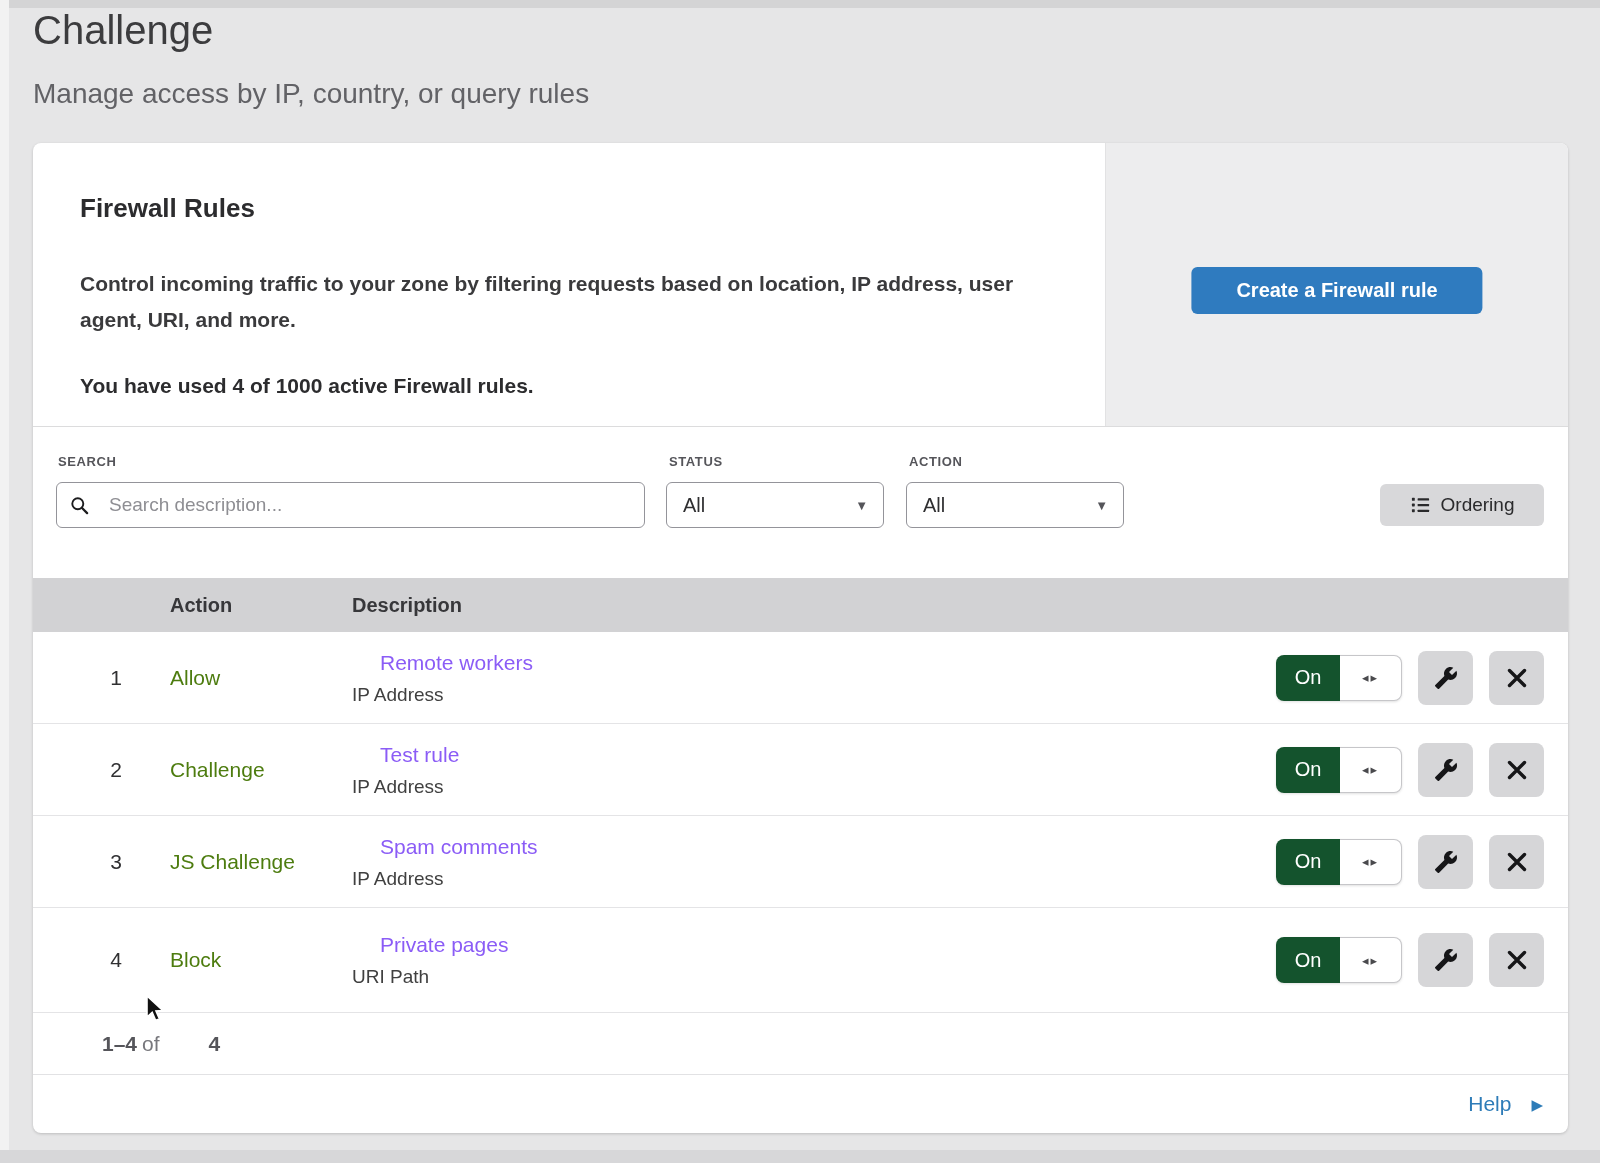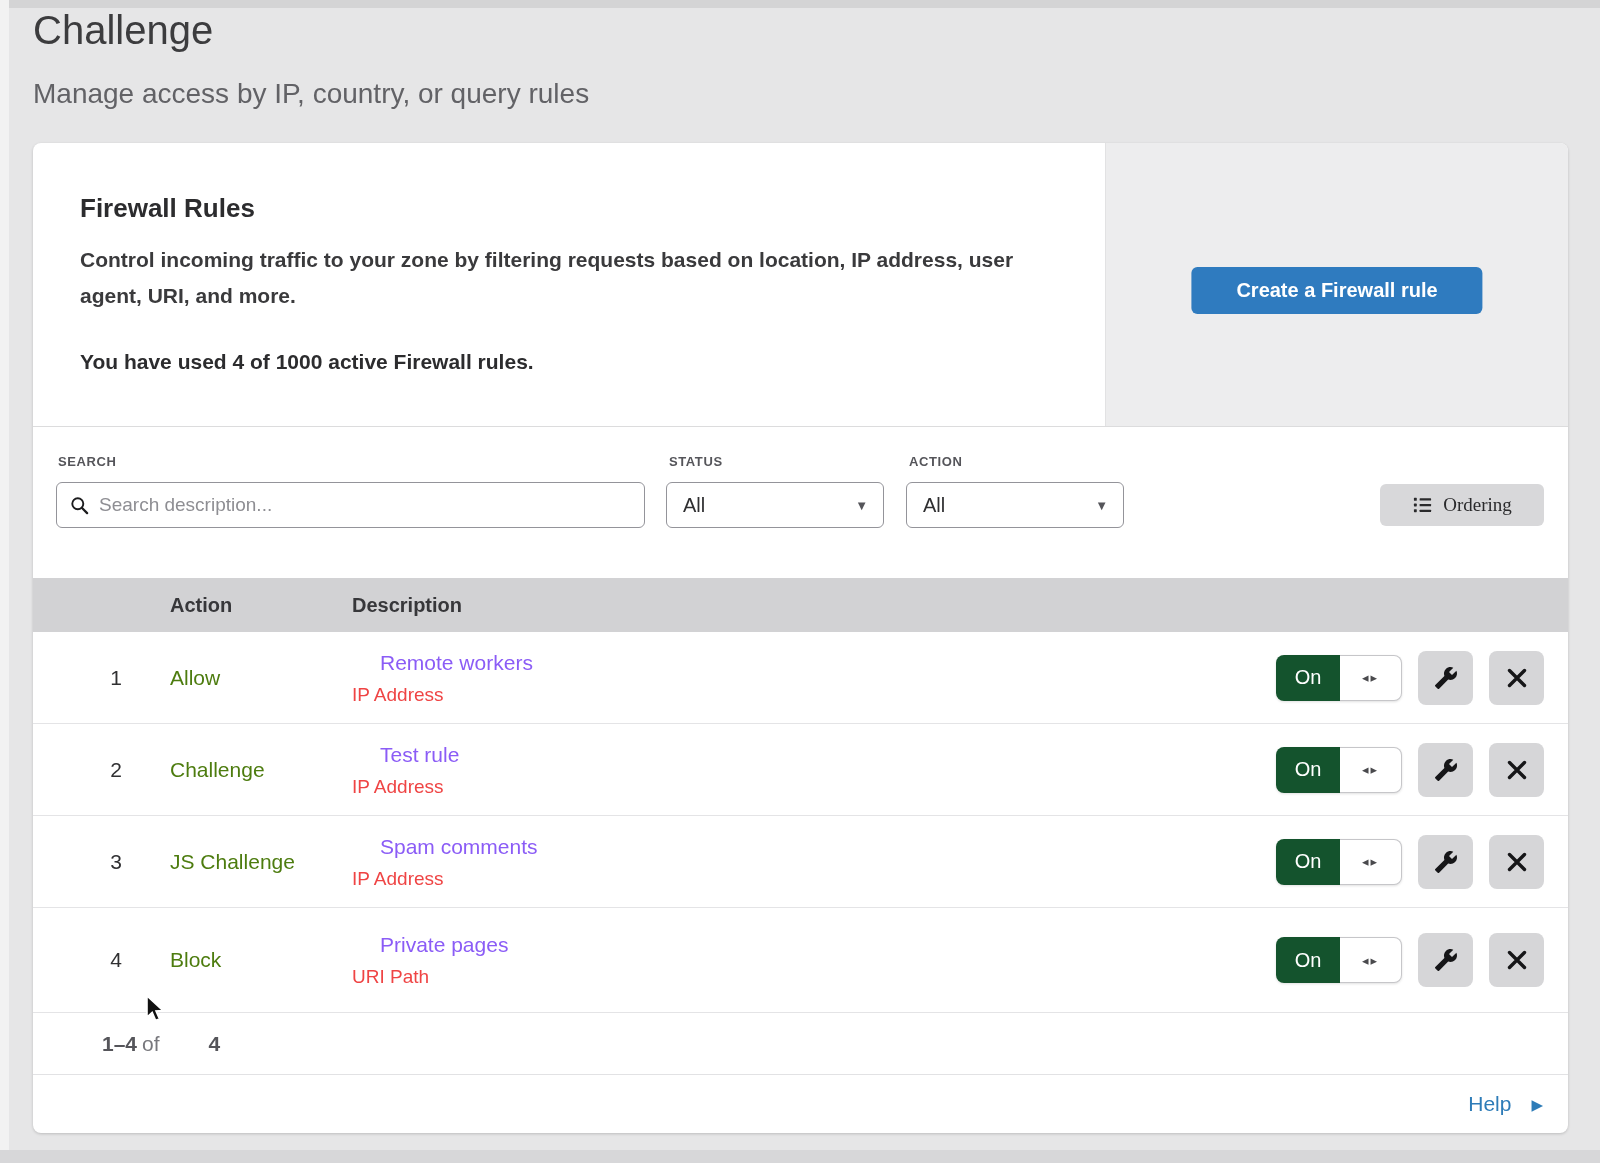--- a/index.html
+++ b/index.html
@@ -23,77 +23,77 @@
   .card {
     position:absolute; left:33px; top:143px; width:1535px; height:990px;
     background:#fff; border-radius:8px;
     box-shadow: 0 1px 3px rgba(0,0,0,.18);
   }
 
   
   .top-section { position:absolute; left:0; top:0; width:1535px; height:284px;
                  border-bottom:1px solid #dcdcdd; border-radius:8px 8px 0 0; }
   .top-desc { position:absolute; left:47px; top:50px; width:960px; }
-  .card-heading { font-size:26px; font-weight:700; color:#2c2c2e; margin-bottom:18px; }
+  .card-heading { font-size:26px; font-weight:700; color:#2c2c2e; margin-bottom:42px; }
   .card-description { font-size:21px; color:#3a3a3c; line-height:36px; width:950px; margin-bottom:36px;font-weight:bold; }
   .card-usage { font-size:21px; font-weight:700; color:#2c2c2e; }
   .aside { position:absolute; right:0; top:0; width:463px; height:283px;
            background:#ededee; border-left:1px solid #e2e2e3; border-radius:0 8px 0 0; }
   .create-btn {
     position:absolute; left:50%; top:124px; transform:translateX(-50%);
     height:47px; padding:0 45px; background:#2f7bbf; color:#fff;
     font-size:20px; font-weight:600; font-family:inherit;
     border:none; border-radius:6px; white-space:nowrap; cursor:pointer;
   }
 
   
   .filters { position:absolute; left:0; top:285px; width:1535px; height:142px; }
   .filter-label { position:absolute; top:26px; font-size:13px; font-weight:700;
                   letter-spacing:.6px; color:#55555a; }
   .lbl-search { left:25px; } .lbl-status { left:636px; } .lbl-action { left:876px; }
   .search-box {
     position:absolute; left:23px; top:54px; width:589px; height:46px;
     border:1px solid #94949a; border-radius:6px; background:#fff;
-    display:flex; align-items:center; padding:0 13px; gap:10px;
+    display:flex; align-items:center; padding:0 13px; gap:20px;
   }
   .search-box input { flex:1; border:none; outline:none; font-size:19px;
                       font-family:inherit; color:#333; background:transparent; }
   .search-box input::placeholder { color:#8e8e93; }
   .select {
     position:absolute; top:54px; width:218px; height:46px;
     border:1px solid #94949a; border-radius:6px; background:#fff;
     display:flex; align-items:center; padding:0 16px;
     font-size:20px; color:#2f2f31; cursor:pointer;
   }
   .sel-status { left:633px; } .sel-action { left:873px; }
   .select .caret { position:absolute; right:15px; font-size:13px; color:#55555a; }
   .ordering-btn {
     position:absolute; left:1347px; top:56px; width:164px; height:42px;
     background:#d8d8da; border:none; border-radius:6px; cursor:pointer;
     display:flex; align-items:center; justify-content:center; gap:10px;
-    font-size:19px; color:#2a2a2c; font-family:Liberation Serif, serif;
+    font-size:19px; color:#2a2a2c; font-family:Liberation Sans, sans-serif;
   }
 
   
   .table-header { position:absolute; left:0; top:435px; width:1535px; height:54px;
                   background:#d2d2d4; }
   .table-header .col { position:absolute; top:50%; transform:translateY(-50%);
                        font-size:20px; font-weight:700; color:#37373a; }
   .col-action { left:137px; } .col-description { left:319px; }
 
   .rows { position:absolute; left:0; top:489px; width:1535px; }
   .row { position:relative; height:92px; border-bottom:1px solid #e4e4e6; }
   .row:last-child { height:105px; }
   .row-num    { position:absolute; left:62px;  top:50%; transform:translateY(-50%);
                 width:42px; text-align:center; font-size:21px; color:#303032; }
   .row-action { position:absolute; left:137px; top:50%; transform:translateY(-50%);
                 font-size:21px; color:#4d7c0f; }
   .row-desc   { position:absolute; left:319px; top:50%; transform:translateY(-50%); }
   .desc-title { font-size:21px; color:#8b5cf6; margin-bottom:9px;margin-left:28px; }
-  .desc-sub   { font-size:19px; color:#ef4444; }
+  .desc-sub   { font-size:19px; color:#404040; }
   .row-controls { position:absolute; right:24px; top:50%; transform:translateY(-50%);
                   display:flex; align-items:center; gap:16px; }
   .toggle { display:flex; height:46px; cursor:pointer;
             filter: drop-shadow(0 1px 1px rgba(0,0,0,.12)); }
   .toggle-on  { width:64px; background:#14532d; color:#fff; font-size:20px;
                 display:flex; align-items:center; justify-content:center;
                 border-radius:8px 0 0 8px; }
   .toggle-off { width:62px; background:#fff; border:1px solid #c6c6c9;
                 border-left:none; border-radius:0 8px 8px 0;
                 display:flex; align-items:center; justify-content:center;

